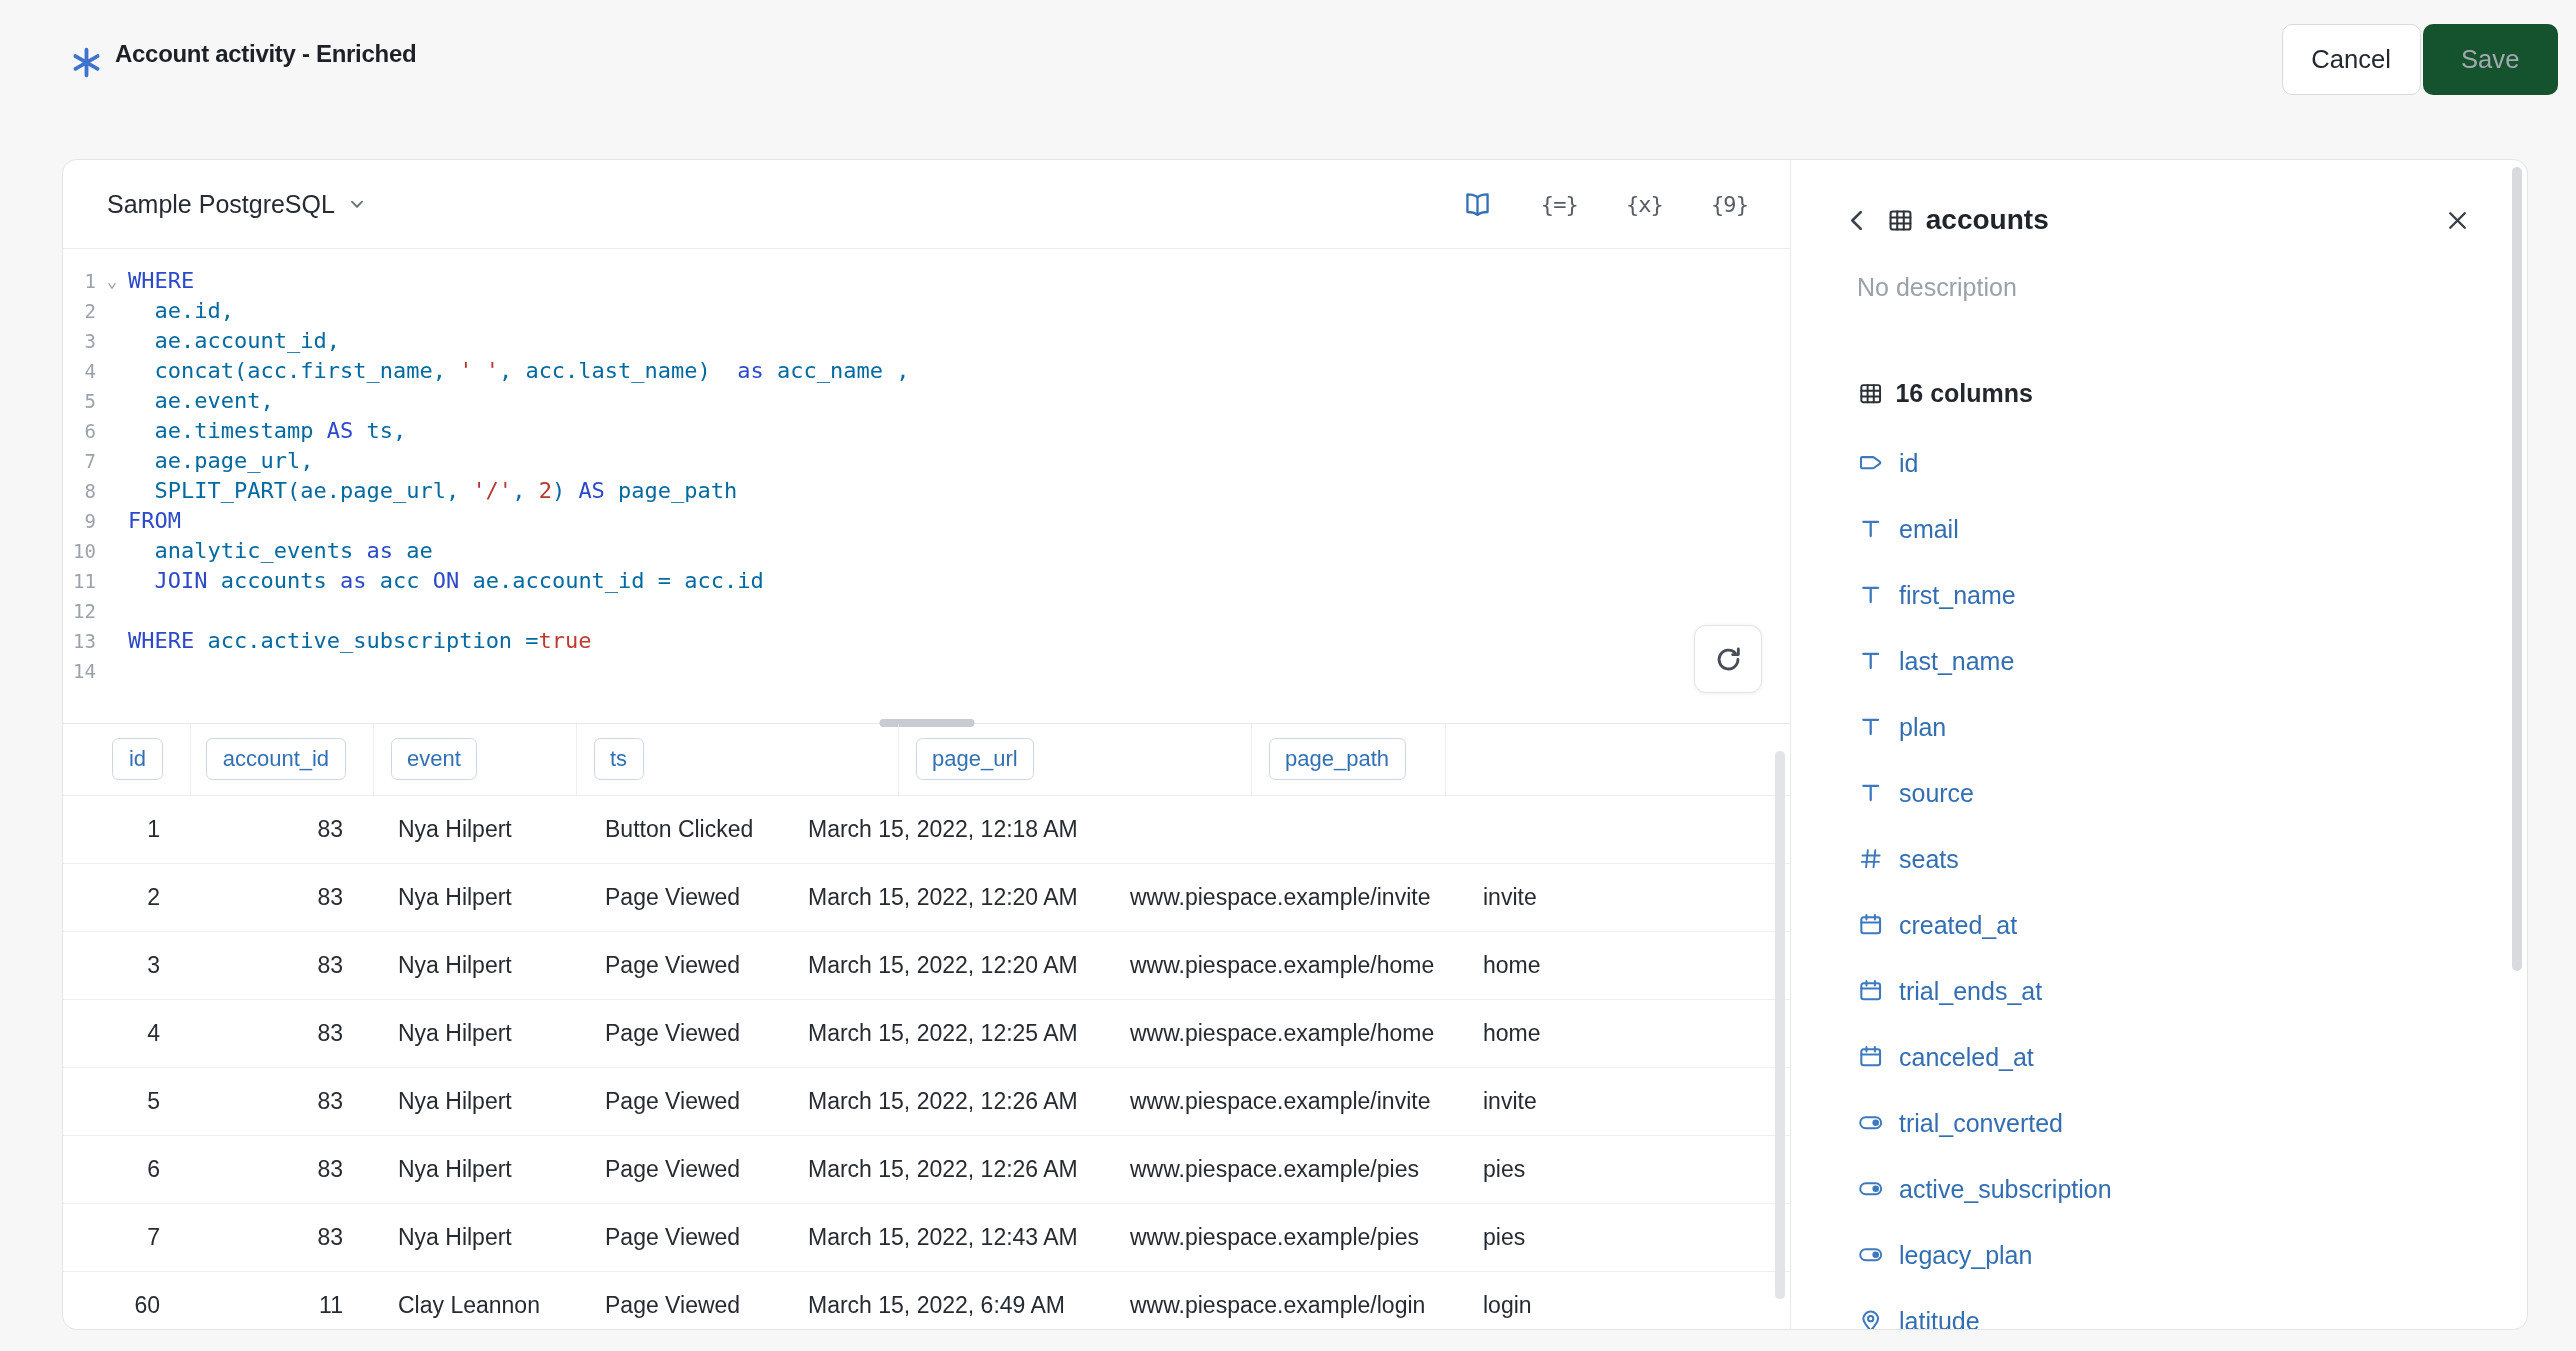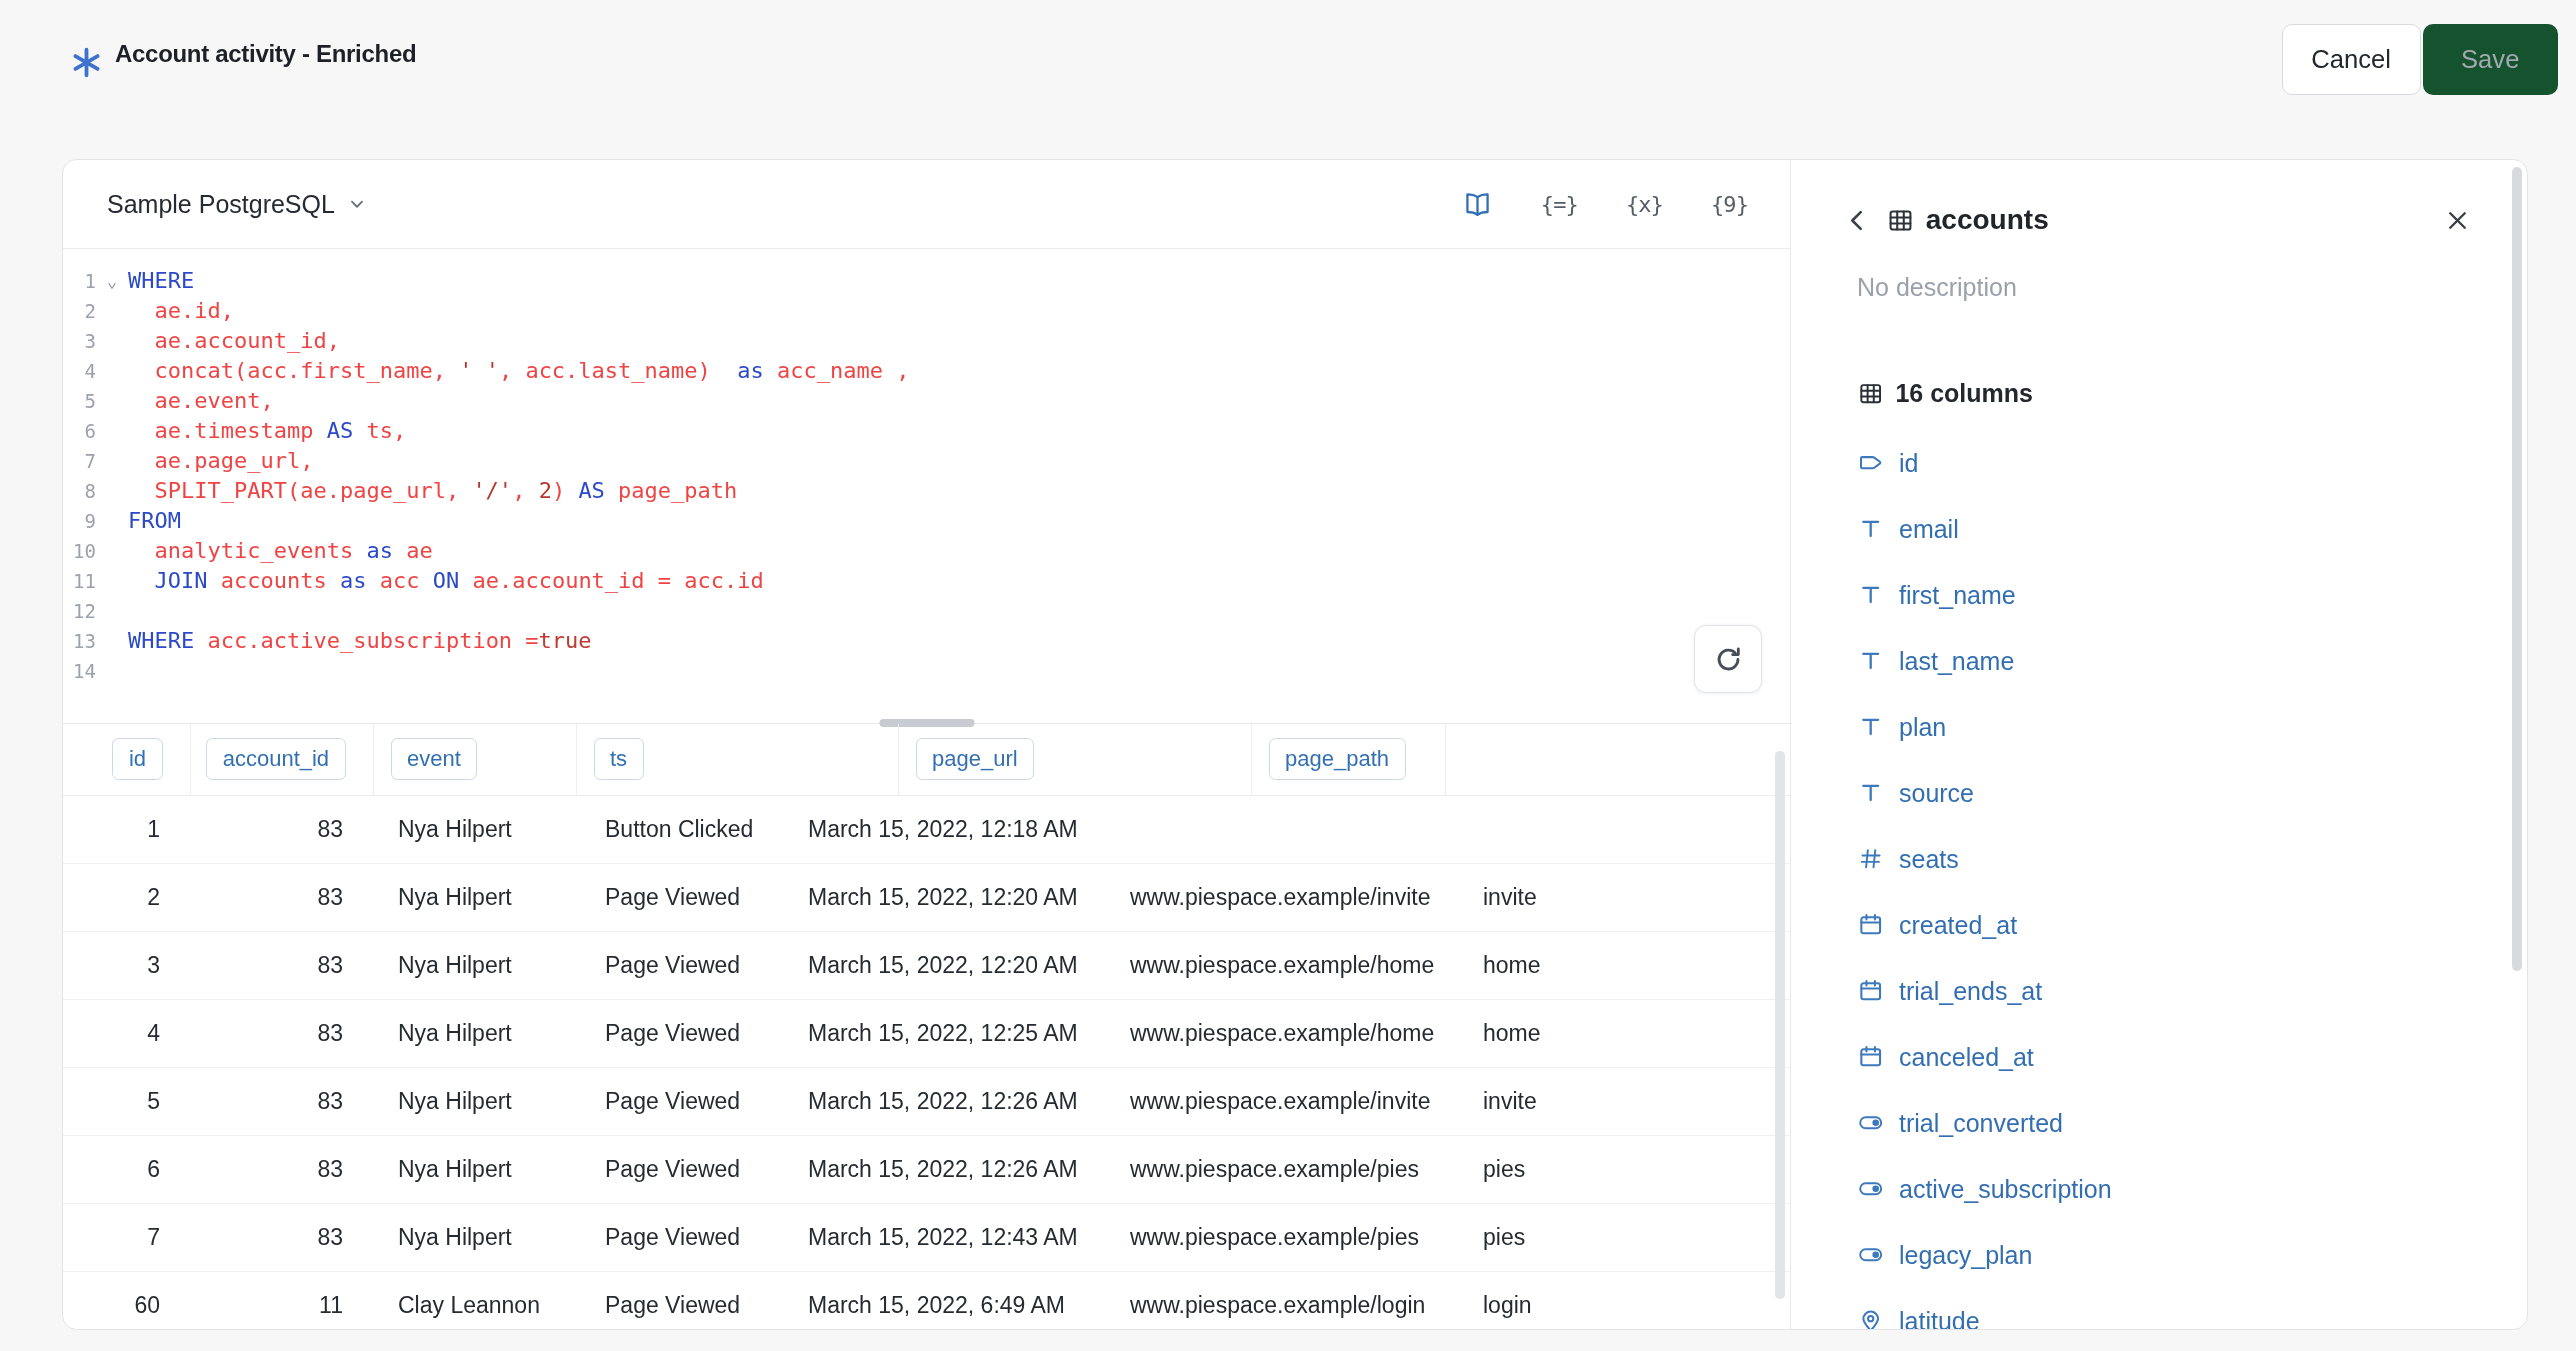--- a/index.html
+++ b/index.html
@@ -35,21 +35,21 @@
   
   .editor{height:474px;flex:none;position:relative;padding-top:16.5px;box-sizing:border-box;font-family:"DejaVu Sans Mono",monospace;font-size:22px;}
   .code-line{display:flex;height:30px;line-height:30px;}
   .ln{width:33px;flex:none;text-align:right;color:#9ba2ac;font-size:19px;}
   .fold{width:32px;flex:none;text-align:center;color:#8f969f;font-size:17.4px;}
   .code{white-space:pre;color:#3a4350;}
   .tk-kw{color:#2b49c9;}
   .tk-str{color:#b5382e;}
   .tk-num{color:#b5382e;}
   .tk-bool{color:#c03a30;}
-  .tk-pl{color:#ef4444;}
+  .tk-pl{color:#0369a1;}
   .refresh-btn{position:absolute;right:28px;bottom:30px;width:68px;height:68px;border-radius:12px;background:#fff;border:0.9px solid #e0e3e7;box-shadow:0 0.9px 3.7px rgba(20,24,31,.07);display:flex;align-items:center;justify-content:center;cursor:pointer;}
   .refresh-btn svg{width:31px;height:31px;color:#474d55;}
 
   
   .divider{flex:none;height:0.9px;background:#e6e8ec;position:relative;}
   .handle{position:absolute;left:50%;top:-3.7px;transform:translateX(-50%);width:95px;height:7.3px;border-radius:3.7px;background:#c8cbd1;cursor:row-resize;}
 
   
   .results{flex:1;position:relative;overflow:hidden;font-size:23px;color:#262a31;}
   .thead{display:flex;height:72px;border-bottom:0.9px solid #ebedf0;box-sizing:border-box;}

